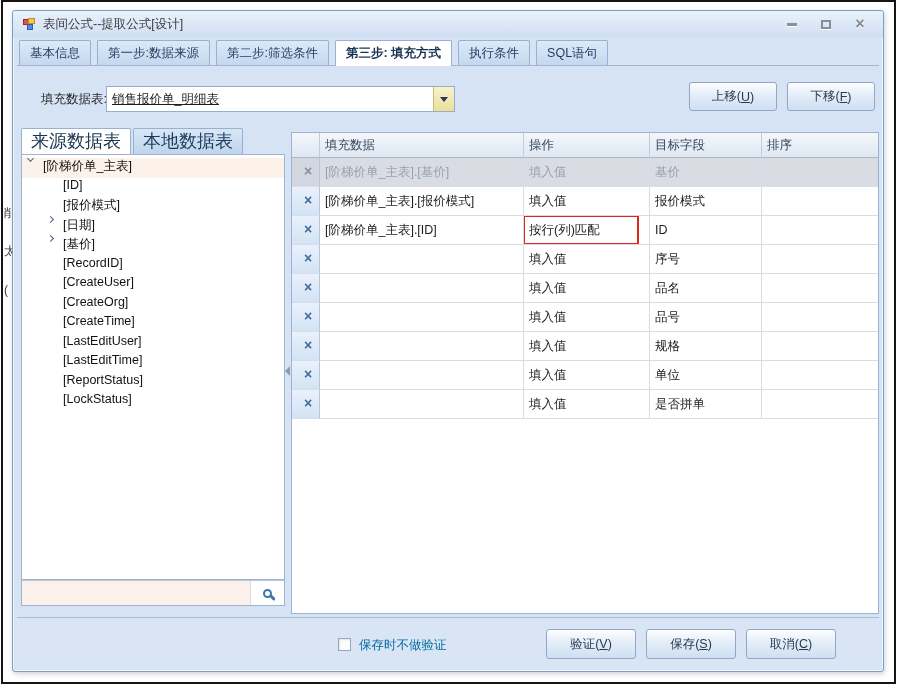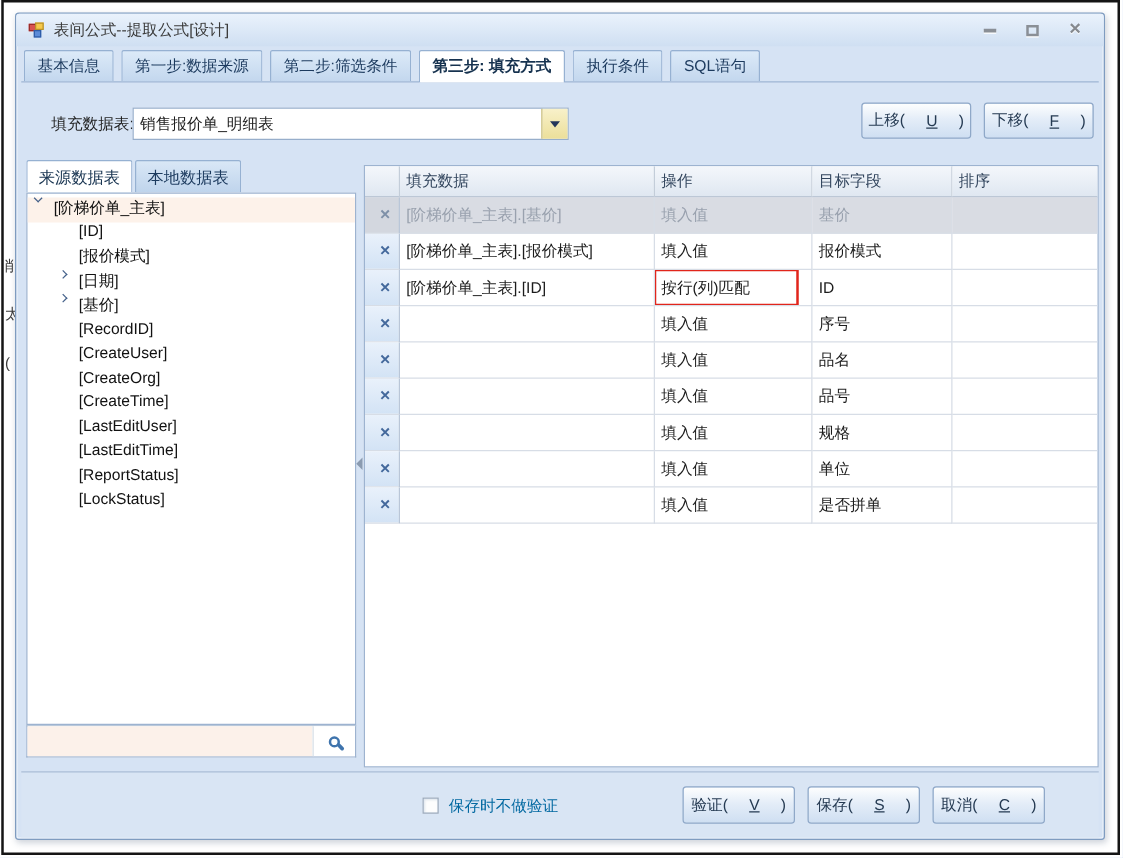--- a/index.html
+++ b/index.html
@@ -36,35 +36,35 @@
          border-radius:2px 2px 0 0; }
   .tab.active { background:#fff; font-weight:bold; height:26px; color:#16324f; }
 
   .dlg-body { position:absolute; top:54px; left:4px; right:4px; bottom:4px;
               border-top:1px solid #9fb6d4; background:#d6e3f4; }
 
   
   .fill-label { position:absolute; left:24px; top:25px; font-size:12.5px; color:#1e1e1e; }
   .combo { position:absolute; left:89px; top:20px; width:349px; height:26px; background:#fff;
            border:1px solid #97aecb; display:flex; align-items:center; }
-  .combo-value { flex:1; padding-left:5px; font-size:12.5px; color:#1e1e1e; white-space:nowrap; overflow:hidden; }
+  .combo-value { flex:1; padding-left:5px; font-size:12.5px; color:#1e1e1e; white-space:nowrap; overflow:hidden;text-decoration:underline; }
   .combo-btn { width:21px; height:24px; background:linear-gradient(#f8f1ca,#ecdf9a); border-left:1px solid #c9bd7a;
                display:flex; align-items:center; justify-content:center; }
   .combo-arrow { width:0; height:0; border-left:4px solid transparent; border-right:4px solid transparent; border-top:5px solid #24365a; }
   .btn { position:absolute; height:29px; border:1px solid #8fa8c8; border-radius:3px; font-size:12.5px; color:#253a52;
          background:linear-gradient(#fdfefe,#e4edf8 45%,#cfdff2); display:flex; align-items:center; justify-content:center;
-         font-family:inherit;gap:17px; }
+         font-family:inherit; }
   .btn u { text-decoration:underline; }
   #btn-move-up   { left:672px; top:16px; width:88px; }
   #btn-move-down { left:770px; top:16px; width:88px;text-align:right; }
 
   
   .left-panel { position:absolute; left:4px; top:62px; width:264px; height:478px; }
   .panel-tabs { display:flex; gap:2px; height:26px; }
-  .ptab { height:26px; line-height:25px; padding:0 9px; font-size:13px; color:#1c3a5e;
+  .ptab { height:26px; line-height:25px; padding:0 9px; font-size:18px; color:#1c3a5e;
           background:linear-gradient(#d9e7f6,#bfd4ec); border:1px solid #96b1d2; border-bottom:none; border-radius:2px 2px 0 0; }
   .ptab.active { background:#fff; color:#16324f; }
   .tree-box { position:absolute; top:26px; left:0; width:264px; height:426px; background:#fff;
               border:1px solid #9db3d0; overflow:hidden; padding-top:3px; }
   .titem { display:flex; align-items:flex-start; height:19.5px; padding-left:6px; font-size:12.5px; color:#111; }
   .titem.level-1 { padding-left:26px; }
   .titem.rootrow { background:#fdf2ea; }
   .chev-slot { width:15px; flex:none; display:flex; align-items:center; justify-content:flex-start; }
   .chev { display:inline-block; width:5px; height:5px; border-right:1.7px solid #44618a; border-bottom:1.7px solid #44618a; }
   .chev-slot.exp-open .chev   { transform:rotate(45deg); margin-top:-2px; }

